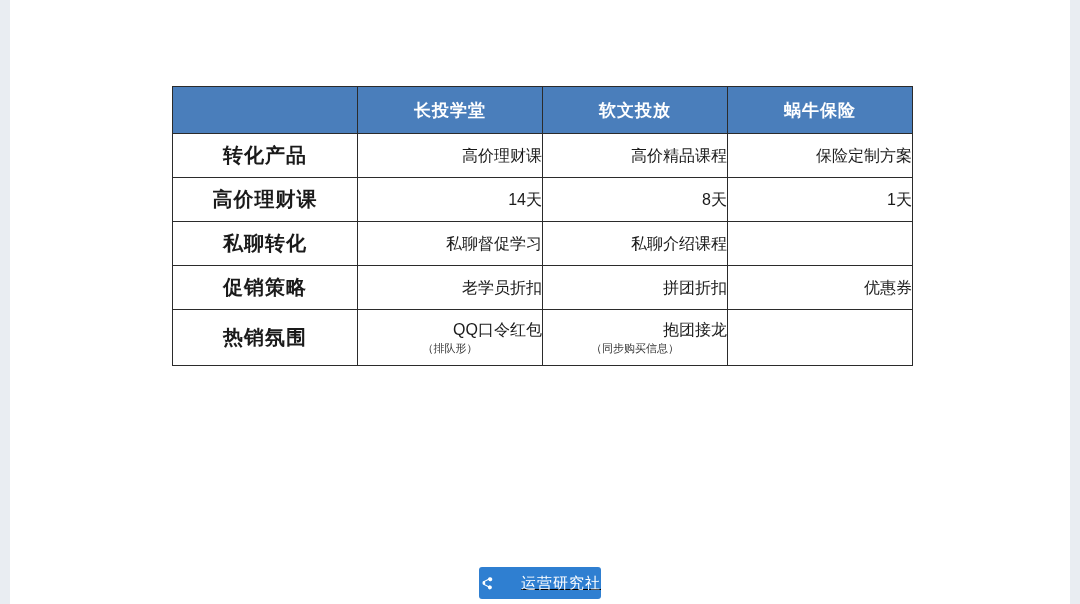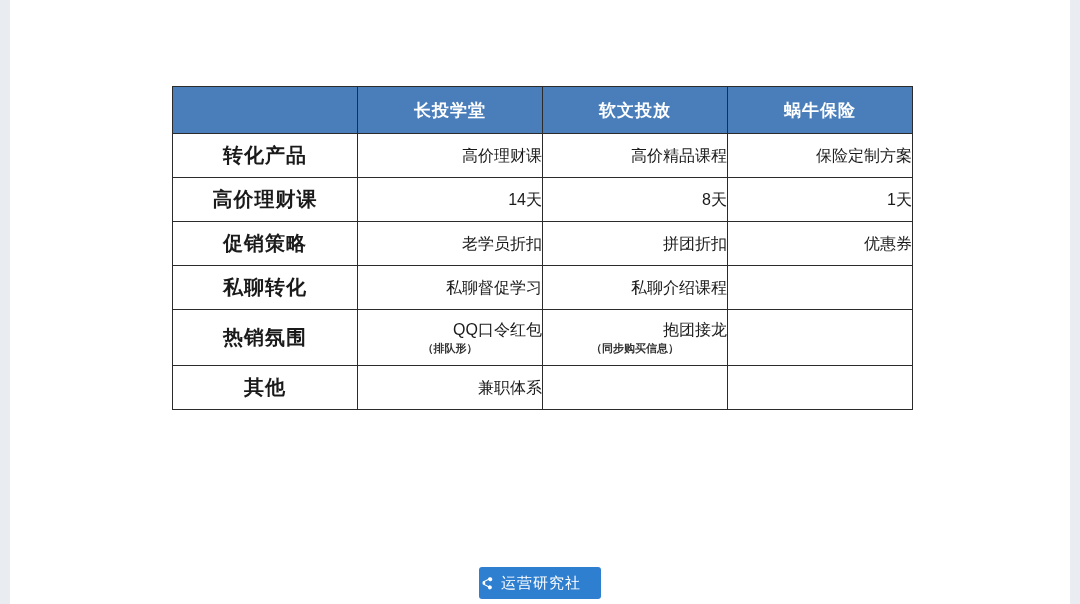--- a/index.html
+++ b/index.html
@@ -80,39 +80,39 @@
     display: block;
     line-height: 1.25;
     text-align: right;
   }
   .cell-sub {
     display: block;
     font-size: 11px;
     color: #333333;
     margin-top: 2px;
     line-height: 1.2;
-    font-weight: bold;
   }
   col.c0 { width: 185px; }
   col.c1 { width: 185px; }
   col.c2 { width: 185px; }
   col.c3 { width: 185px; }
 
   .logo {
     position: absolute;
     left: 479px;
     top: 567px;
     width: 122px;
     height: 32px;
     background: #2f7fd1;
     border-radius: 3px;
     display: flex;
     align-items: center;
-    justify-content: flex-start;
+    justify-content: space-between;
     gap: 6px;
+    text-decoration: underline;
   }
   .logo .share-ico {
     width: 16px;
     height: 16px;
     display: block;
   }
   .logo .logo-text {
     color: #ffffff;
     font-size: 15px;
     letter-spacing: 1px;
@@ -161,64 +161,52 @@
             <span class="cell-main">14天</span>
           </td>
           <td class="cell">
             <span class="cell-main">8天</span>
           </td>
           <td class="cell">
             <span class="cell-main">1天</span>
           </td>
         </tr>
         <tr>
+          <td class="rowhead">私聊转化</td>
+          <td class="cell">
+            <span class="cell-main">私聊督促学习</span>
+          </td>
+          <td class="cell">
+            <span class="cell-main">私聊介绍课程</span>
+          </td>
+          <td class="cell">
+            <span class="cell-main"></span>
+          </td>
+        </tr>
+        <tr>
           <td class="rowhead">促销策略</td>
           <td class="cell">
             <span class="cell-main">老学员折扣</span>
           </td>
           <td class="cell">
             <span class="cell-main">拼团折扣</span>
           </td>
           <td class="cell">
             <span class="cell-main">优惠券</span>
-          </td>
-        </tr>
-        <tr>
-          <td class="rowhead">私聊转化</td>
-          <td class="cell">
-            <span class="cell-main">私聊督促学习</span>
-          </td>
-          <td class="cell">
-            <span class="cell-main">私聊介绍课程</span>
-          </td>
-          <td class="cell">
-            <span class="cell-main"></span>
           </td>
         </tr>
         <tr class="tall">
           <td class="rowhead">热销氛围</td>
           <td class="cell">
             <span class="cell-main">QQ口令红包</span>
             <span class="cell-sub">（排队形）</span>
           </td>
           <td class="cell">
             <span class="cell-main">抱团接龙</span>
             <span class="cell-sub">（同步购买信息）</span>
-          </td>
-          <td class="cell">
-            <span class="cell-main"></span>
-          </td>
-        </tr>
-        <tr>
-          <td class="rowhead">其他</td>
-          <td class="cell">
-            <span class="cell-main">兼职体系</span>
-          </td>
-          <td class="cell">
-            <span class="cell-main"></span>
           </td>
           <td class="cell">
             <span class="cell-main"></span>
           </td>
         </tr>
       </tbody>
     </table>
   </div>
 
   <div class="logo">

